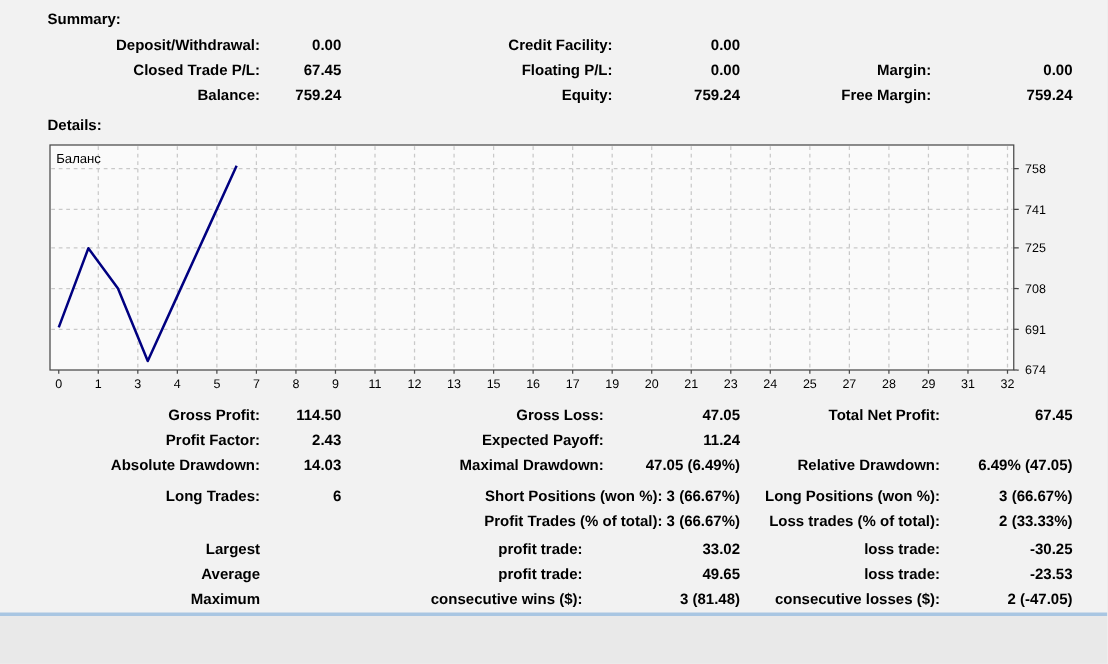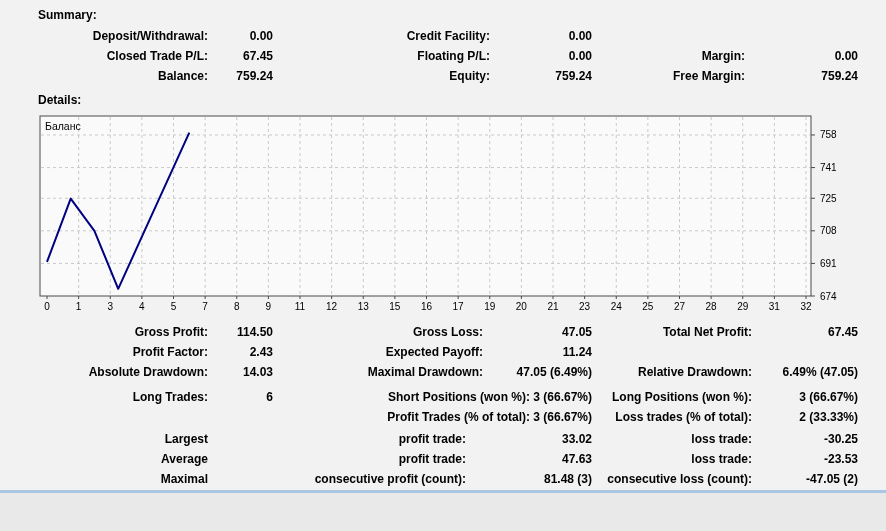--- a/index.html
+++ b/index.html
@@ -214,26 +214,34 @@
           <span class="c2"></span>
           <span class="c3">profit trade:</span>
           <span class="c4">33.02</span>
           <span class="c5">loss trade:</span>
           <span class="c6">-30.25</span>
       </div>
       <div class="row">
         <span class="c1">Average</span>
           <span class="c2"></span>
           <span class="c3">profit trade:</span>
-          <span class="c4">47.63</span>
+          <span class="c4">49.65</span>
           <span class="c5">loss trade:</span>
           <span class="c6">-23.53</span>
       </div>
     </div>
     <div class="grp sec3">
+      <div class="row">
+        <span class="c1">Maximum</span>
+          <span class="c2"></span>
+          <span class="c3">consecutive wins ($):</span>
+          <span class="c4">3 (81.48)</span>
+          <span class="c5">consecutive losses ($):</span>
+          <span class="c6">2 (-47.05)</span>
+      </div>
       <div class="row">
         <span class="c1">Maximal</span>
           <span class="c2"></span>
           <span class="c3">consecutive profit (count):</span>
           <span class="c4">81.48 (3)</span>
           <span class="c5">consecutive loss (count):</span>
           <span class="c6">-47.05 (2)</span>
       </div>
       <div class="row">
         <span class="c1">Average</span>

